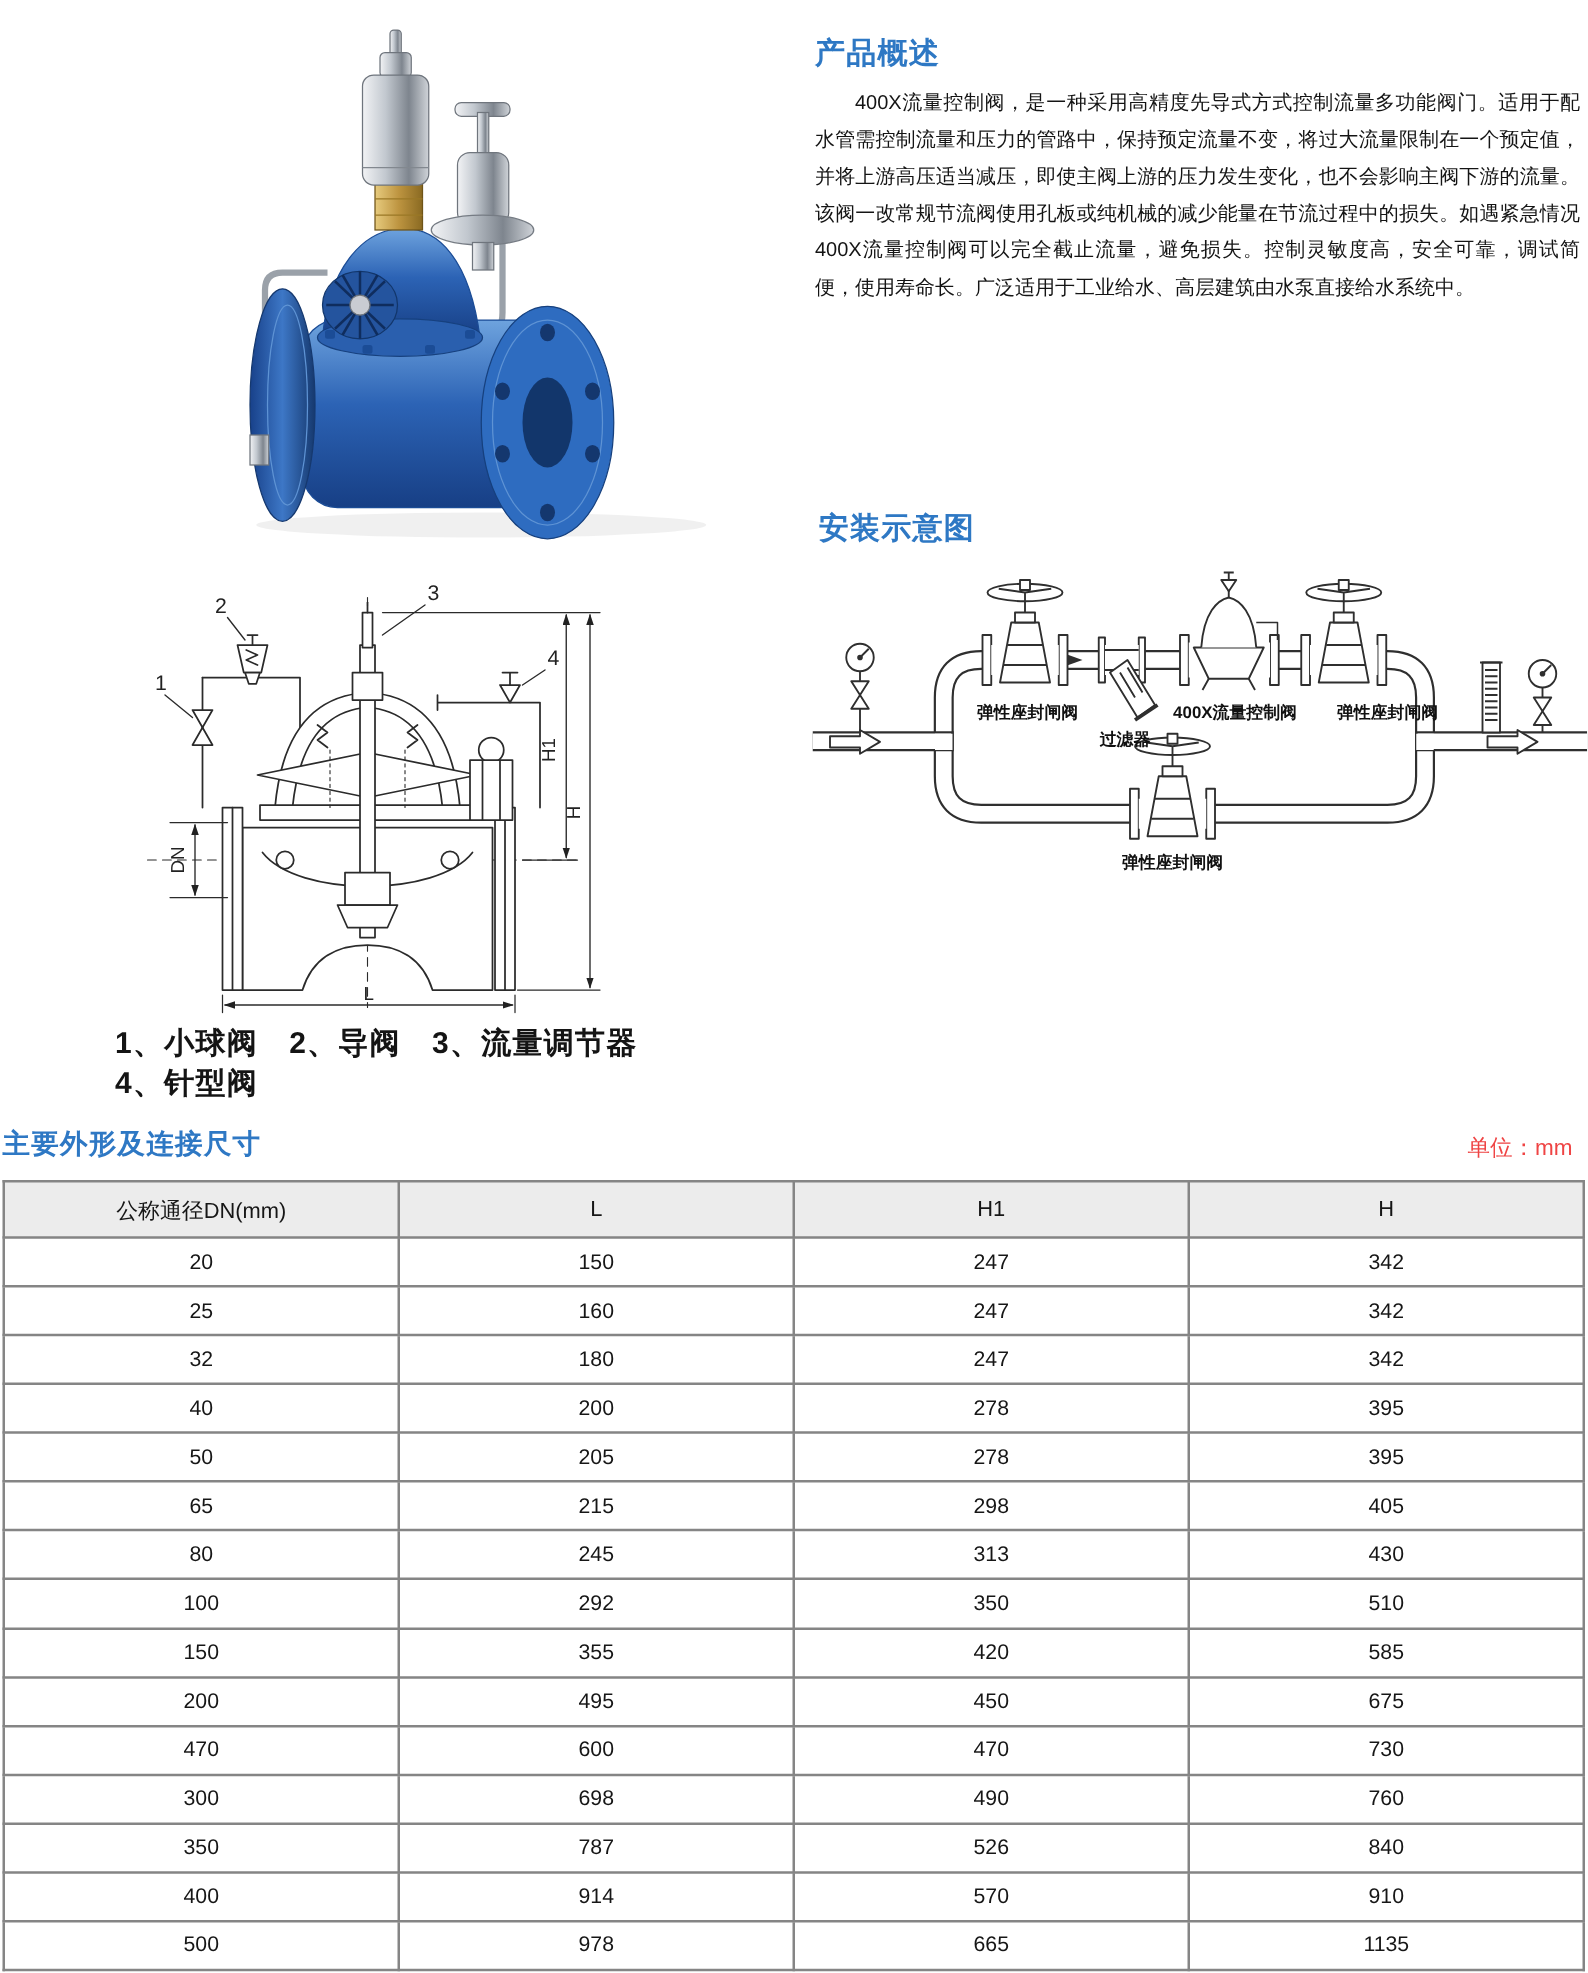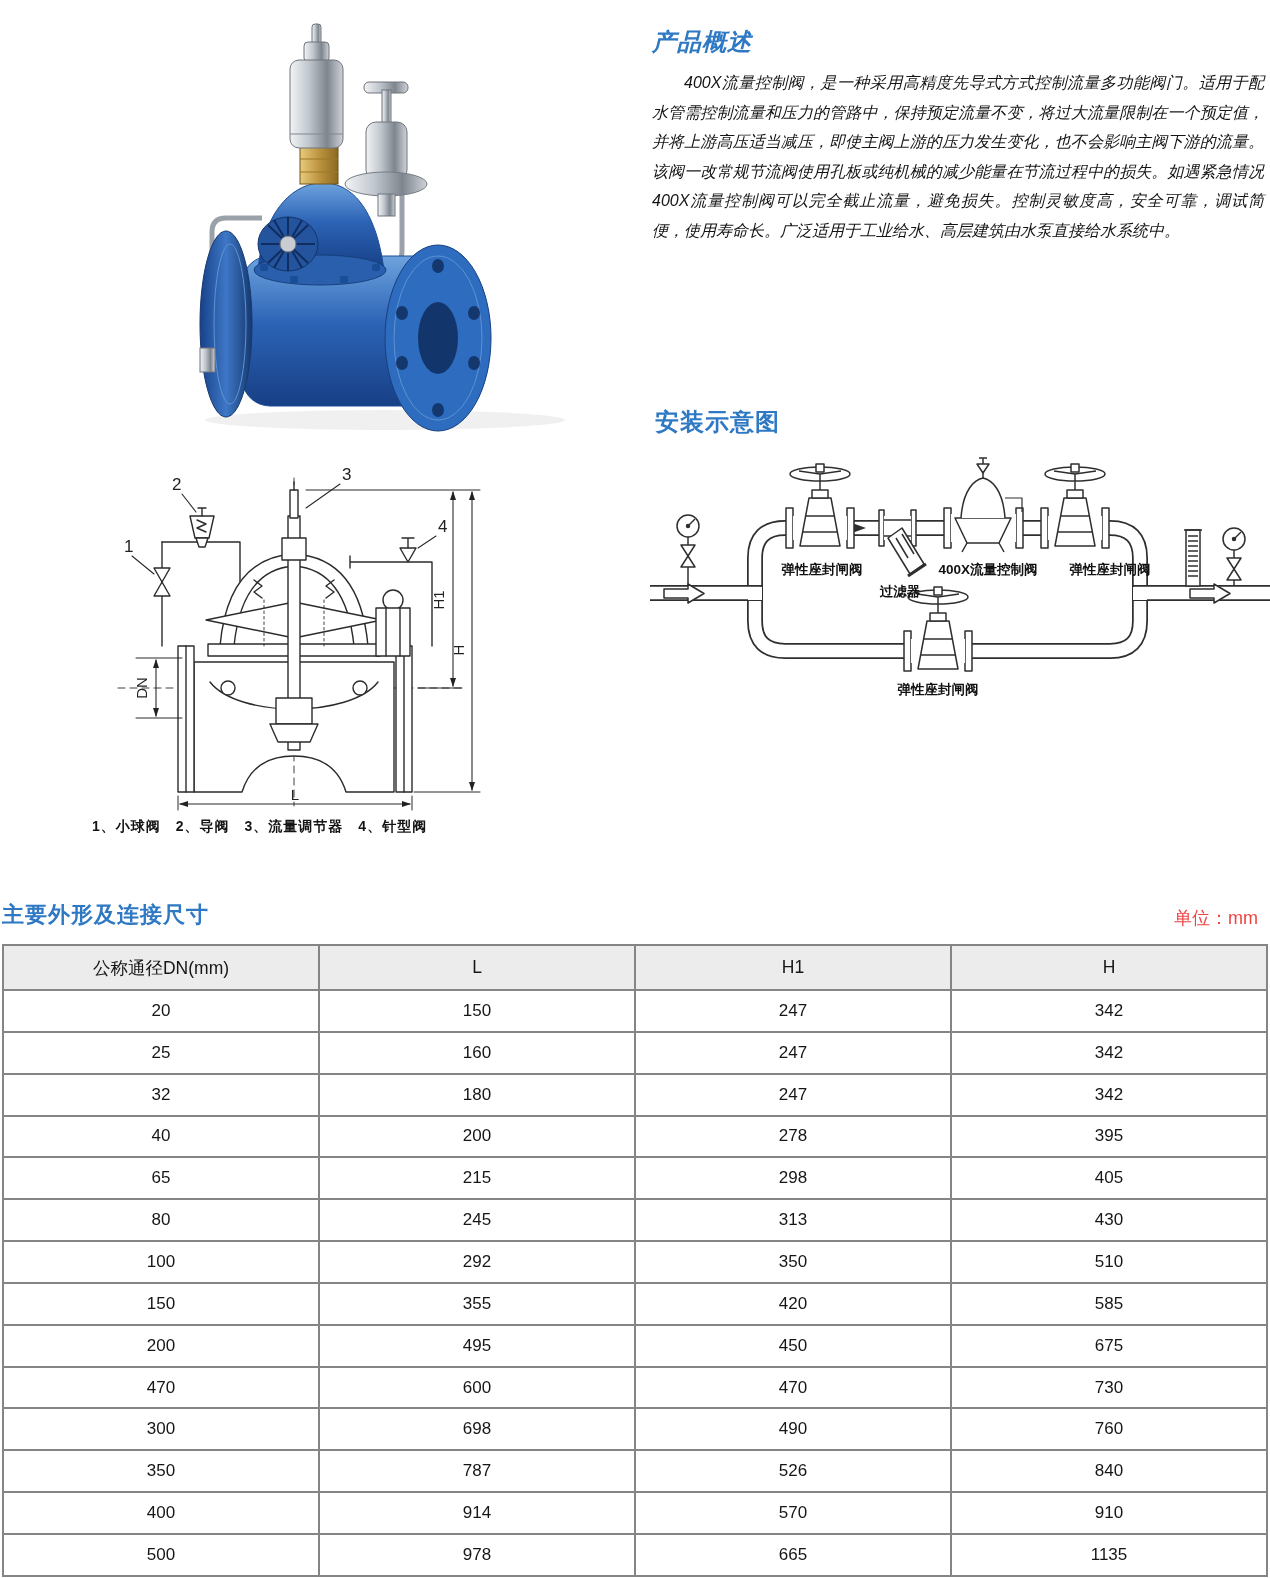--- a/index.html
+++ b/index.html
@@ -1,27 +1,27 @@
 <!DOCTYPE html>
 <html><head>
 <meta charset="utf-8">
 <style>
   html,body{margin:0;padding:0;background:#fff;}
   .page{position:relative;width:1270px;height:1578px;background:#ffffff;overflow:hidden;
         font-family:"Liberation Sans","DejaVu Sans",sans-serif;color:#111;}
   .abs{position:absolute;}
   h2.sec-title{margin:0;font-size:24px;font-weight:bold;color:#2e78c4;letter-spacing:1px;}
-  .overview{left:652px;top:26px;width:612px;font-style:italic;}
+  .overview{left:652px;top:26px;width:612px;}
   .overview p{margin:10px 0 0 0;font-size:16px;line-height:29.5px;text-align:justify;
               text-indent:2em;color:#141414;}
   .install-title{left:655px;top:406px;}
   .install-diagram{left:650px;top:446px;width:620px;height:292px;}
   .photo{left:150px;top:18px;width:480px;height:420px;}
   .drawing{left:88px;top:450px;width:436px;height:364px;}
-  .drawing-caption{left:92px;top:818px;width:460px;font-size:14px;font-weight:600;
+  .drawing-caption{left:92px;top:818px;width:460px;font-size:24px;font-weight:600;
                    letter-spacing:1px;color:#141414;}
   .dims-title{left:2px;top:900px;}
   .dims-title h2{font-size:22px;text-align:center;}
   .dims-unit{top:906px;right:12px;font-size:18px;color:#ef4444;}
   table.dims{position:absolute;left:2px;top:944px;width:1266px;height:633px;
              border-collapse:collapse;table-layout:fixed;}
   table.dims th,table.dims td{border:2px solid #858585;text-align:center;
              font-size:17px;color:#161616;font-weight:normal;padding:0;}
   table.dims{border:2px solid #4d4d4d;}
   table.dims thead tr{height:45px;background:#ececec;}
@@ -391,20 +391,26 @@
           <td>247</td>
           <td>342</td>
         </tr>
         <tr>
           <td>40</td>
           <td>200</td>
           <td>278</td>
           <td>395</td>
         </tr>
         <tr>
+          <td>50</td>
+          <td>205</td>
+          <td>278</td>
+          <td>395</td>
+        </tr>
+        <tr>
           <td>65</td>
           <td>215</td>
           <td>298</td>
           <td>405</td>
         </tr>
         <tr>
           <td>80</td>
           <td>245</td>
           <td>313</td>
           <td>430</td>

